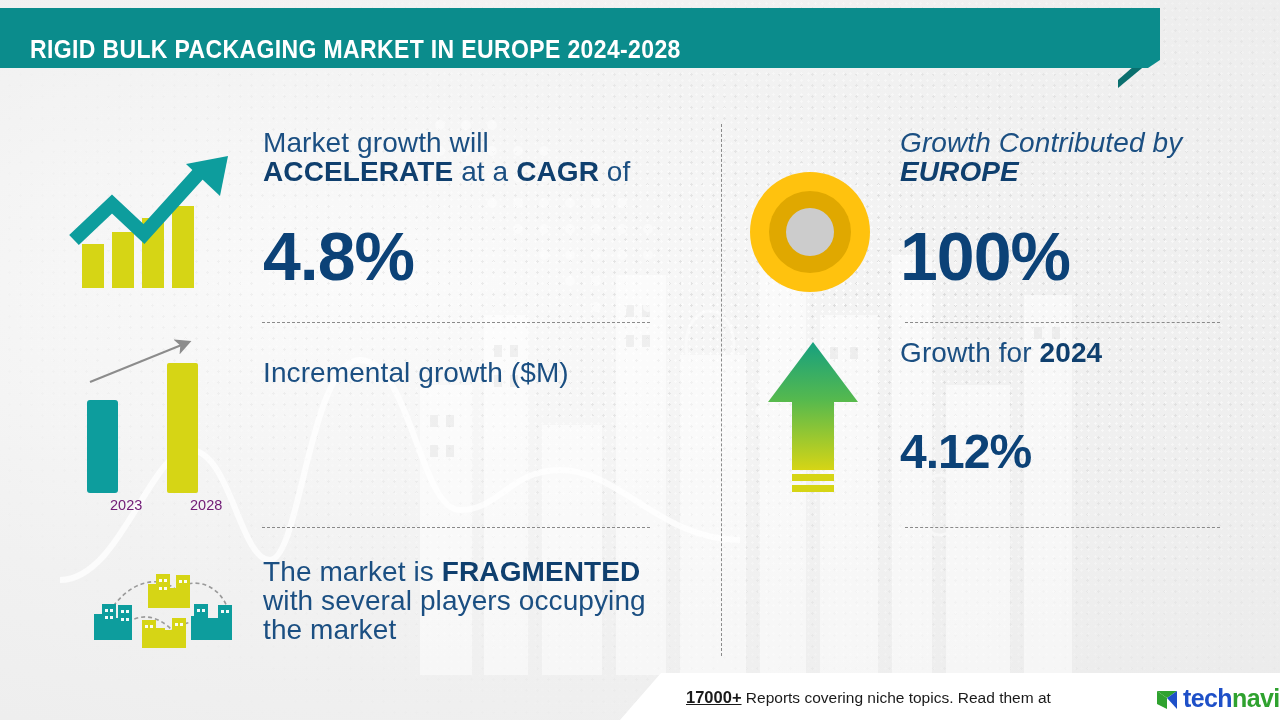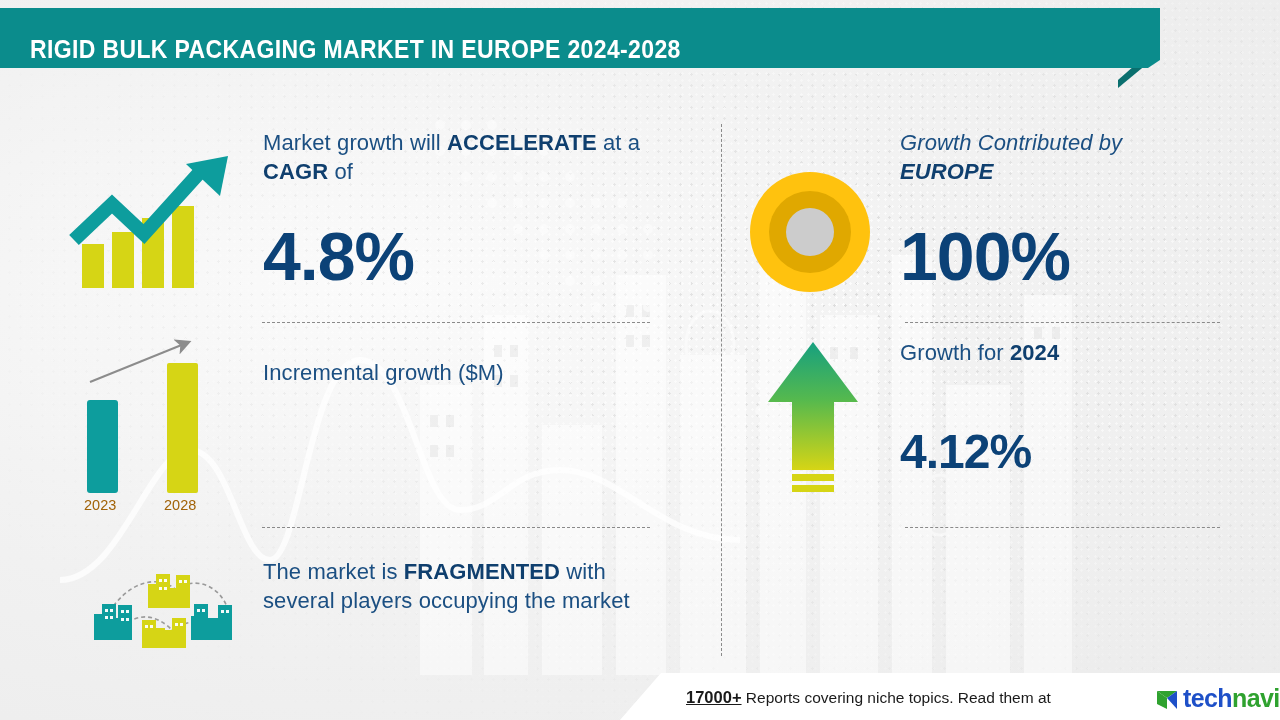--- a/index.html
+++ b/index.html
@@ -67,21 +67,21 @@
     border-left: 1px dashed #8a8a8a;
   }
   .h-sep { position: absolute; height: 0; border-top: 1px dashed #8a8a8a; }
   .h-sep.l1 { left: 262px; top: 322px; width: 388px; }
   .h-sep.l2 { left: 262px; top: 527px; width: 388px; }
   .h-sep.r1 { left: 905px; top: 322px; width: 315px; }
   .h-sep.r2 { left: 905px; top: 527px; width: 315px; }
 
   .cell { position: absolute; }
   .lead {
-    font-size: 22px;
+    font-size: 28px;
     line-height: 29px;
     color: #1b4f82;
     font-weight: 400;
     letter-spacing: .1px;
   }
   .lead b { font-weight: 700; color: #0f3f6e; }
   .bignum {
     font-size: 68px;
     font-weight: 700;
     color: #0c4277;
@@ -106,22 +106,23 @@
   
   .icon-growth { position: absolute; left: 68px; top: 148px; width: 168px; height: 148px; }
   .icon-bars   { position: absolute; left: 62px; top: 332px; width: 180px; height: 185px; }
   .icon-city   { position: absolute; left: 72px; top: 560px; width: 180px; height: 92px; }
   .icon-donut  { position: absolute; left: 748px; top: 170px; width: 124px; height: 124px; }
   .icon-arrow  { position: absolute; left: 766px; top: 340px; width: 94px; height: 168px; }
 
   .bar-label {
     position: absolute;
     font-size: 14.5px;
-    color: #a16207;
+    color: #701a75;
     font-family: "Liberation Sans", sans-serif;
+    margin-left: 26px;
   }
   .bar-label.y2023 { left: 84px; top: 497px; }
   .bar-label.y2028 { left: 164px; top: 497px; }
 
   
   .footer {
     position: absolute; left: 0; top: 660px; width: 1280px; height: 60px;
     z-index: 6;
   }
   .footer-band {

